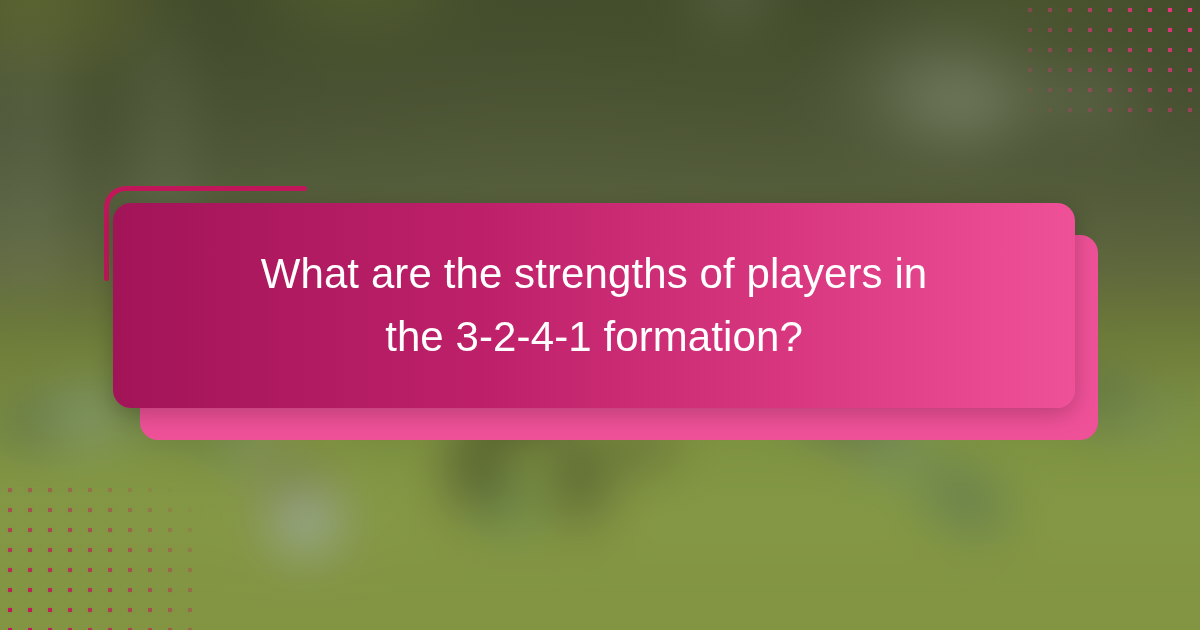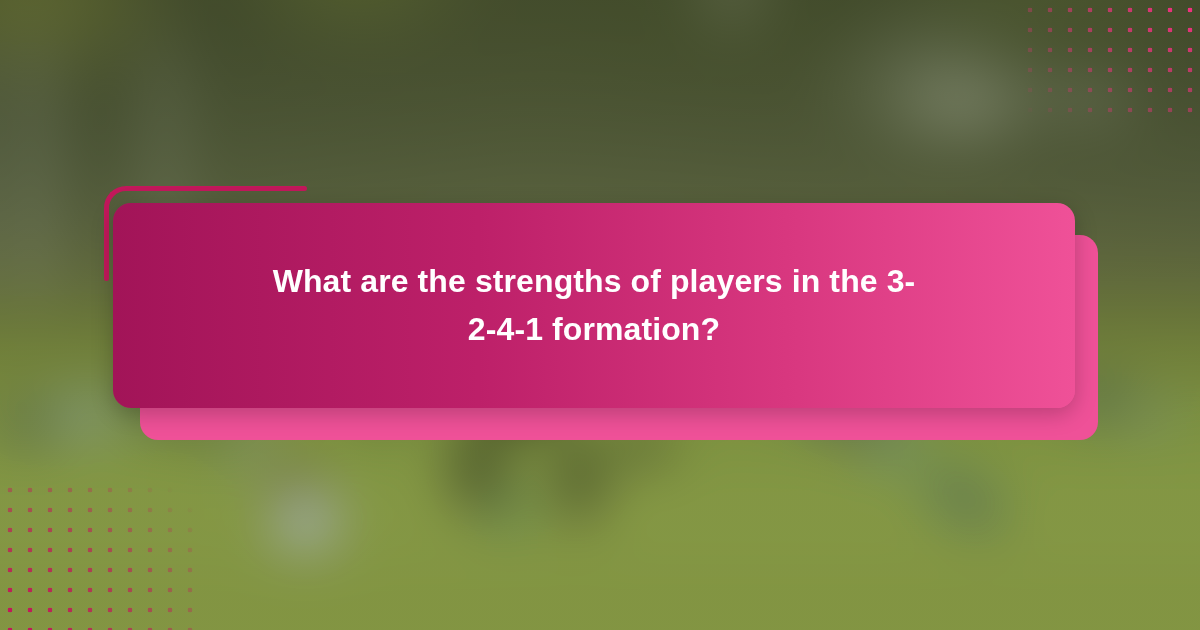--- a/index.html
+++ b/index.html
@@ -179,23 +179,23 @@
     border-radius:18px;
     background:linear-gradient(90deg, #a21458 0%, #bd2069 38%, #d8377f 70%, #ef5198 100%);
     display:flex;
     align-items:center;
     justify-content:center;
     box-shadow:0 6px 22px rgba(0,0,0,.22);
   }
 
   #question-text {
     color:#ffffff;
-    font-size:32px;
+    font-size:42px;
     line-height:1.48;
-    font-weight:700;
+    font-weight:400;
     text-align:center;
     letter-spacing:.1px;
     padding:0 46px;
     max-width:760px;
     text-rendering:optimizeLegibility;
   }
 </style>
 </head>
 <body>
 

